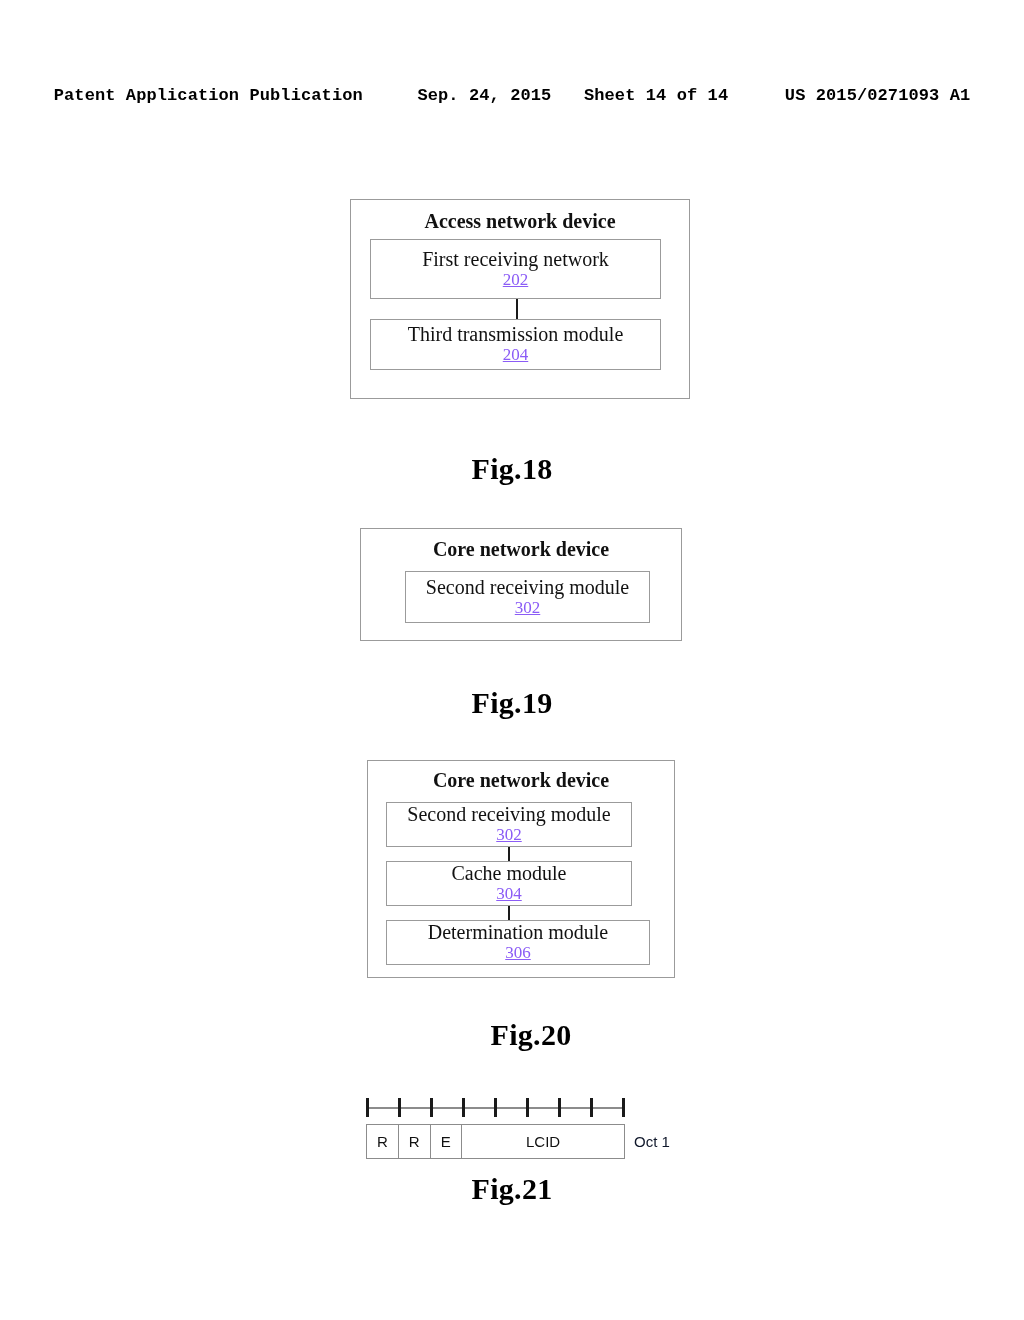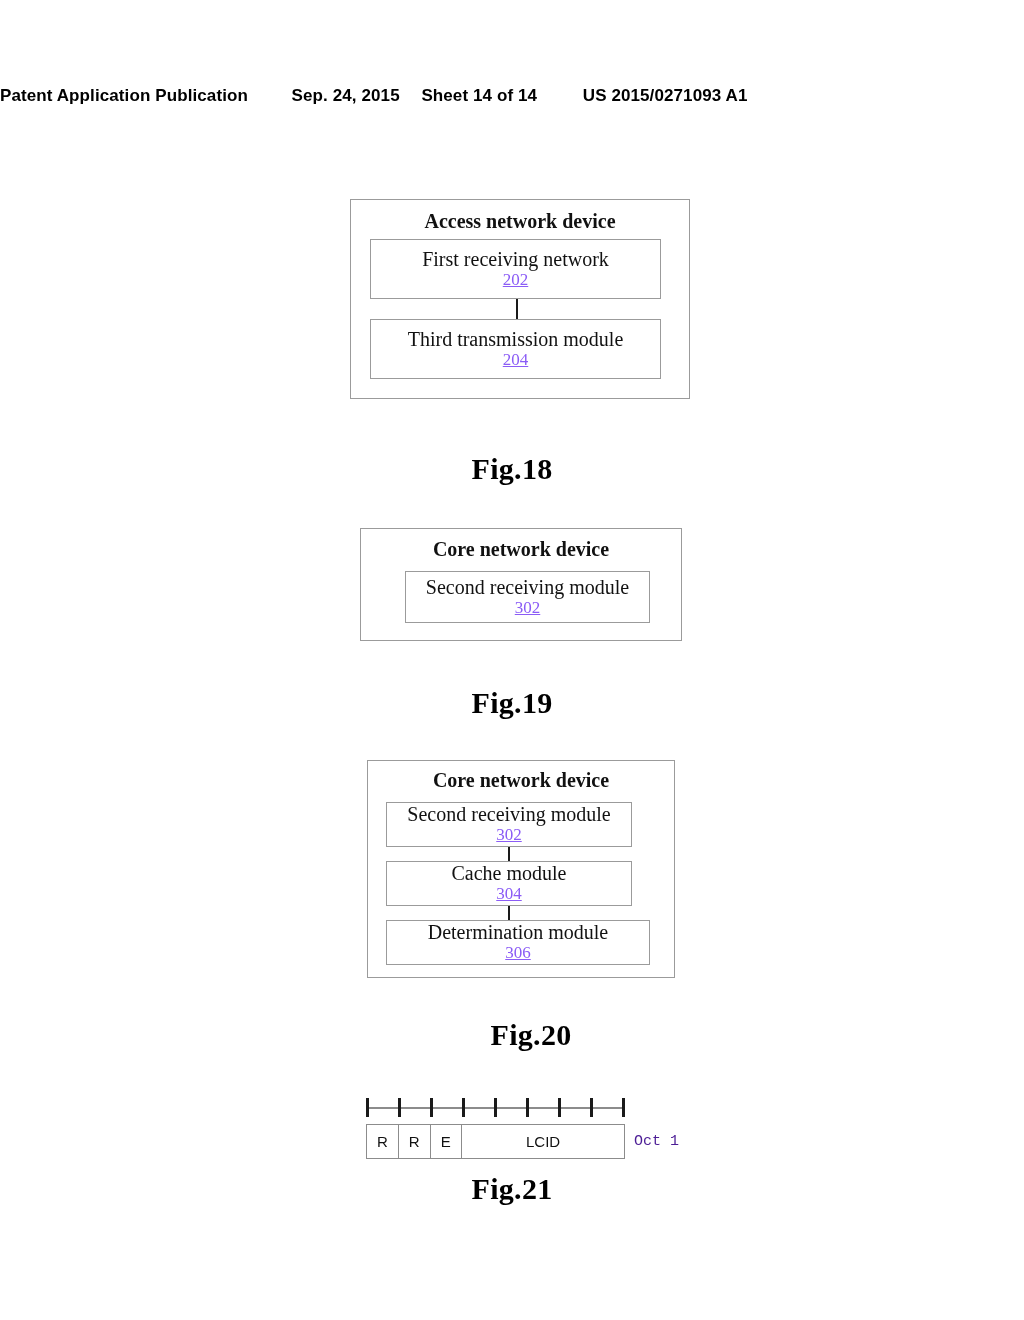--- a/index.html
+++ b/index.html
@@ -15,22 +15,22 @@
     color: #000000;
     overflow: hidden;
   }
 
   
   .page-header {
     position: absolute;
     top: 86px;
     left: 0;
     width: 1024px;
-    text-align: left;
-    font-family: Liberation Sans, sans-serif;
+    text-align: center;
+    font-family: Liberation Mono, monospace;
     font-weight: bold;
     font-size: 17px;
     letter-spacing: 0.1px;
     white-space: nowrap;
   }
   .page-header span { display: inline-block; vertical-align: baseline; }
   .hdr-gap-a { width: 34px; }
   .hdr-gap-b { width: 12px; }
   .hdr-gap-c { width: 36px; }
 
@@ -126,23 +126,23 @@
     display: flex;
     align-items: center;
     justify-content: center;
     font-family: "Liberation Sans", sans-serif;
     font-size: 15px;
     color: #111;
   }
   .bitcell:last-child { border-right: none; }
   .oct-label {
     position: absolute;
-    font-family: Liberation Mono, monospace;
+    font-family: Liberation Sans, sans-serif;
     font-size: 15px;
-    color: #4c1d95;
+    color: #0f172a;
     white-space: nowrap;
   }
 </style>
 </head>
 <body>
 
 <div class="page-header">
   <span>Patent Application Publication</span>
   <span class="hdr-gap-a"></span>
   <span>Sep. 24, 2015</span>
@@ -155,21 +155,21 @@
 <div class="outer-box" style="left:350px; top:199px; width:340px; height:200px;">
   <div class="outer-title" style="top:10px;">Access network device</div>
 
   <div class="module-box" style="left:19px; top:39px; width:291px; height:60px;">
     <div class="module-name">First receiving network</div>
     <div class="module-num">202</div>
   </div>
 
   <div class="connector" style="left:165px; top:99px; height:20px;"></div>
 
-  <div class="module-box" style="left:19px; top:119px; width:291px; height:60px;">
+  <div class="module-box" style="left:19px; top:119px; width:291px; height:51px;">
     <div class="module-name">Third transmission module</div>
     <div class="module-num">204</div>
   </div>
 </div>
 
 <div class="fig-caption" style="top:452px;">Fig.18</div>
 
 <div class="outer-box" style="left:360px; top:528px; width:322px; height:113px;">
   <div class="outer-title" style="top:9px;">Core network device</div>
 

